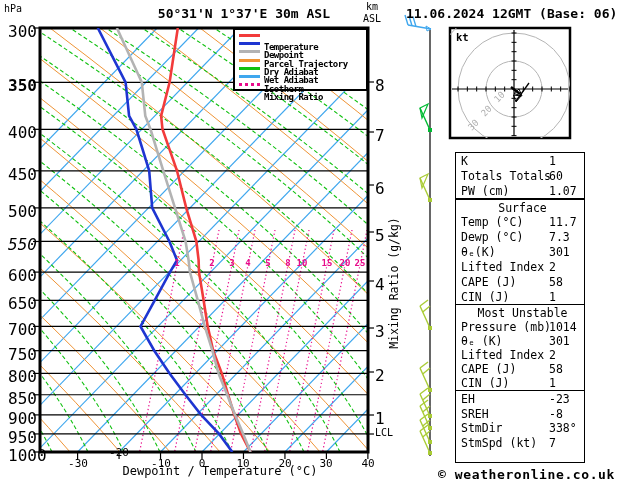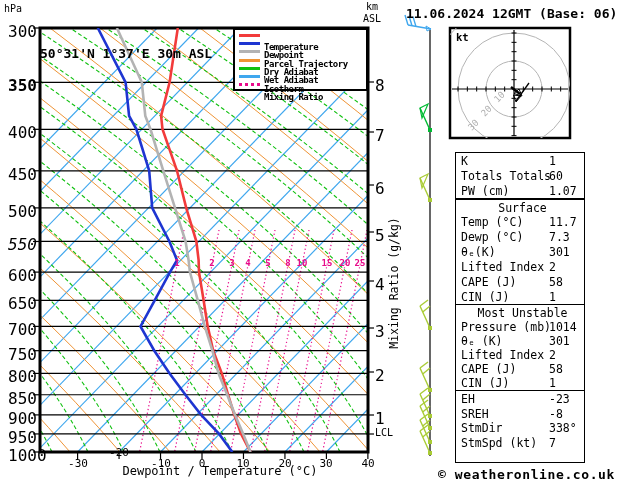--- a/index.html
+++ b/index.html
@@ -228,21 +228,21 @@
       <line x1="560.65" y1="86.5" x2="560.65" y2="91.5" stroke="#000" stroke-width="1" fill="none"></line>
       <line x1="511.5" y1="135.65" x2="516.5" y2="135.65" stroke="#000" stroke-width="1" fill="none"></line>
       <line x1="569.98" y1="86.5" x2="569.98" y2="91.5" stroke="#000" stroke-width="1" fill="none"></line>
       <line x1="529" y1="83" x2="516" y2="101" stroke="#000" stroke-width="1.3" fill="none"></line>
       <path d="M 516 102 L 521 96 L 513.5 95 Z" stroke="#000" stroke-width="1" fill="none"></path>
       <line x1="511" y1="87" x2="520" y2="94" stroke="#000" stroke-width="2.4" fill="none"></line>
       <path d="M 522 96 L 519 89 L 514 93.5 Z" stroke="#000" stroke-width="1" fill="none"></path>
     </svg>
 
   <span class="lbl small" style="left:4px;top:3px;">hPa</span>
-  <span class="lbl title" style="left:40px;top:6px;width:290px;text-align:left;margin-top:40px;">50°31'N 1°37'E 30m ASL</span>
+  <span class="lbl title" style="left:40px;top:6px;width:290px;text-align:right;">50°31'N 1°37'E 30m ASL</span>
   <span class="lbl title" style="left:406px;top:6px;">11.06.2024 12GMT (Base: 06)</span>
   <span class="lbl small" style="left:366px;top:1px;">km</span>
   <span class="lbl small" style="left:363px;top:13px;">ASL</span>
 
   <div class="legend">
     <div id="legend-rows">
         <div class="legend-row">
           <span class="legend-swatch" style="border-top-color: rgb(242, 59, 59);"></span>
           <span class="legend-text">Temperature</span>
         </div>

